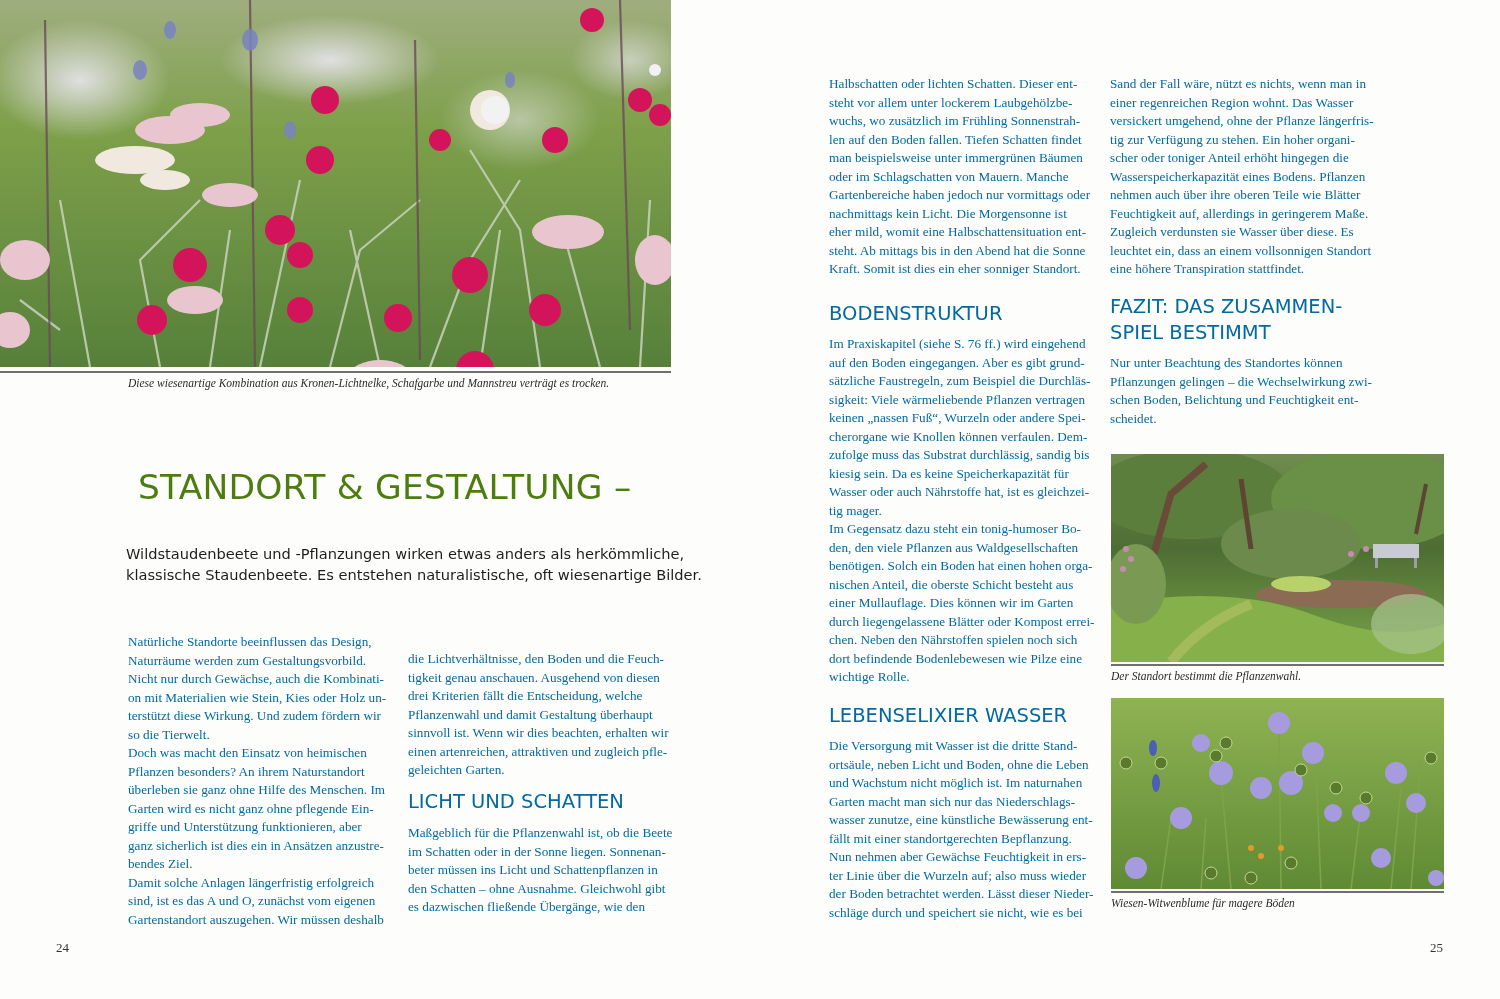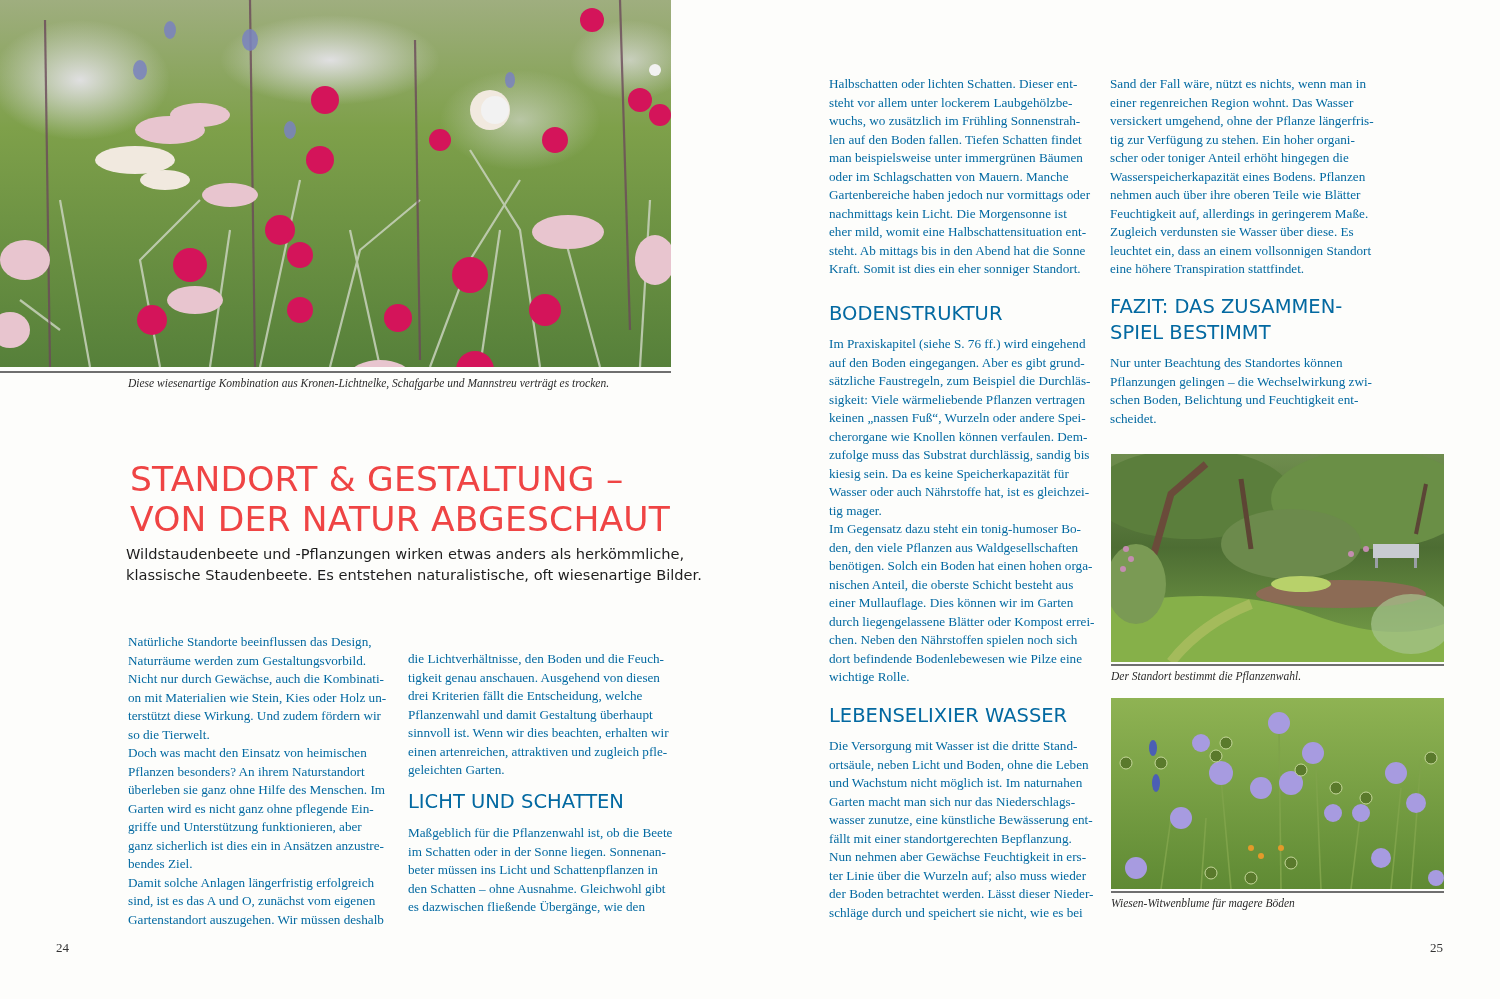--- a/index.html
+++ b/index.html
@@ -10,24 +10,24 @@
     color: #1f1f1f;
   }
   .photo { position: absolute; overflow: hidden; }
   .photo svg { display: block; width: 100%; height: 100%; }
   .rule { position: absolute; height: 2px; background: #6f6f6f; }
   .caption {
     position: absolute; font-style: italic; font-size: 11.5px; line-height: 14px;
     color: #2a2a2a; white-space: nowrap;
   }
   .chapter-title {
-    position: absolute; left: 126px; top: 455px; margin: 4px;
+    position: absolute; left: 126px; top: 455px; margin: 12px;
     font-family: "DejaVu Sans", "Liberation Sans", sans-serif;
     font-weight: normal; font-size: 34.5px; line-height: 40px; letter-spacing: 0.2px;
-    color: #ef4444;
+    color: #4d7c0f;
   }
   .chapter-title span { display: block; }
   .lead {
     position: absolute; left: 126px; top: 543px; margin: 0; width: 560px;
     font-family: "DejaVu Sans", "Liberation Sans", sans-serif;
     font-size: 14.6px; line-height: 21px; color: #1e1e1e;
   }
   .lead span { display: block; white-space: nowrap; }
   .col-text {
     position: absolute; margin: 0; font-size: 13.2px; line-height: 18.5px; color: #0369a1;
@@ -131,21 +131,20 @@
       <circle cx="495" cy="110" r="14"></circle>
         <circle cx="655" cy="70" r="6"></circle>
     </g>
   </svg>
 </div>
 <div class="rule" style="left:0; top:371px; width:671px;"></div>
 <div class="caption" style="left:128px; top:376px;">Diese wiesenartige Kombination aus Kronen-Lichtnelke, Schafgarbe und Mannstreu verträgt es trocken.</div>
 
 <h1 class="chapter-title">
   <span>STANDORT &amp; GESTALTUNG –</span>
-  <span>VON DER NATUR ABGESCHAUT</span>
 </h1>
 
 <p class="lead">
   <span>Wildstaudenbeete und -Pflanzungen wirken etwas anders als herkömmliche,</span>
   <span>klassische Staudenbeete. Es entstehen naturalistische, oft wiesenartige Bilder.</span>
 </p>
 
 <p class="col-text" style="left:128px; top:633px;">
   <span>Natürliche Standorte beeinflussen das Design,</span>
   <span>Naturräume werden zum Gestaltungsvorbild.</span>

